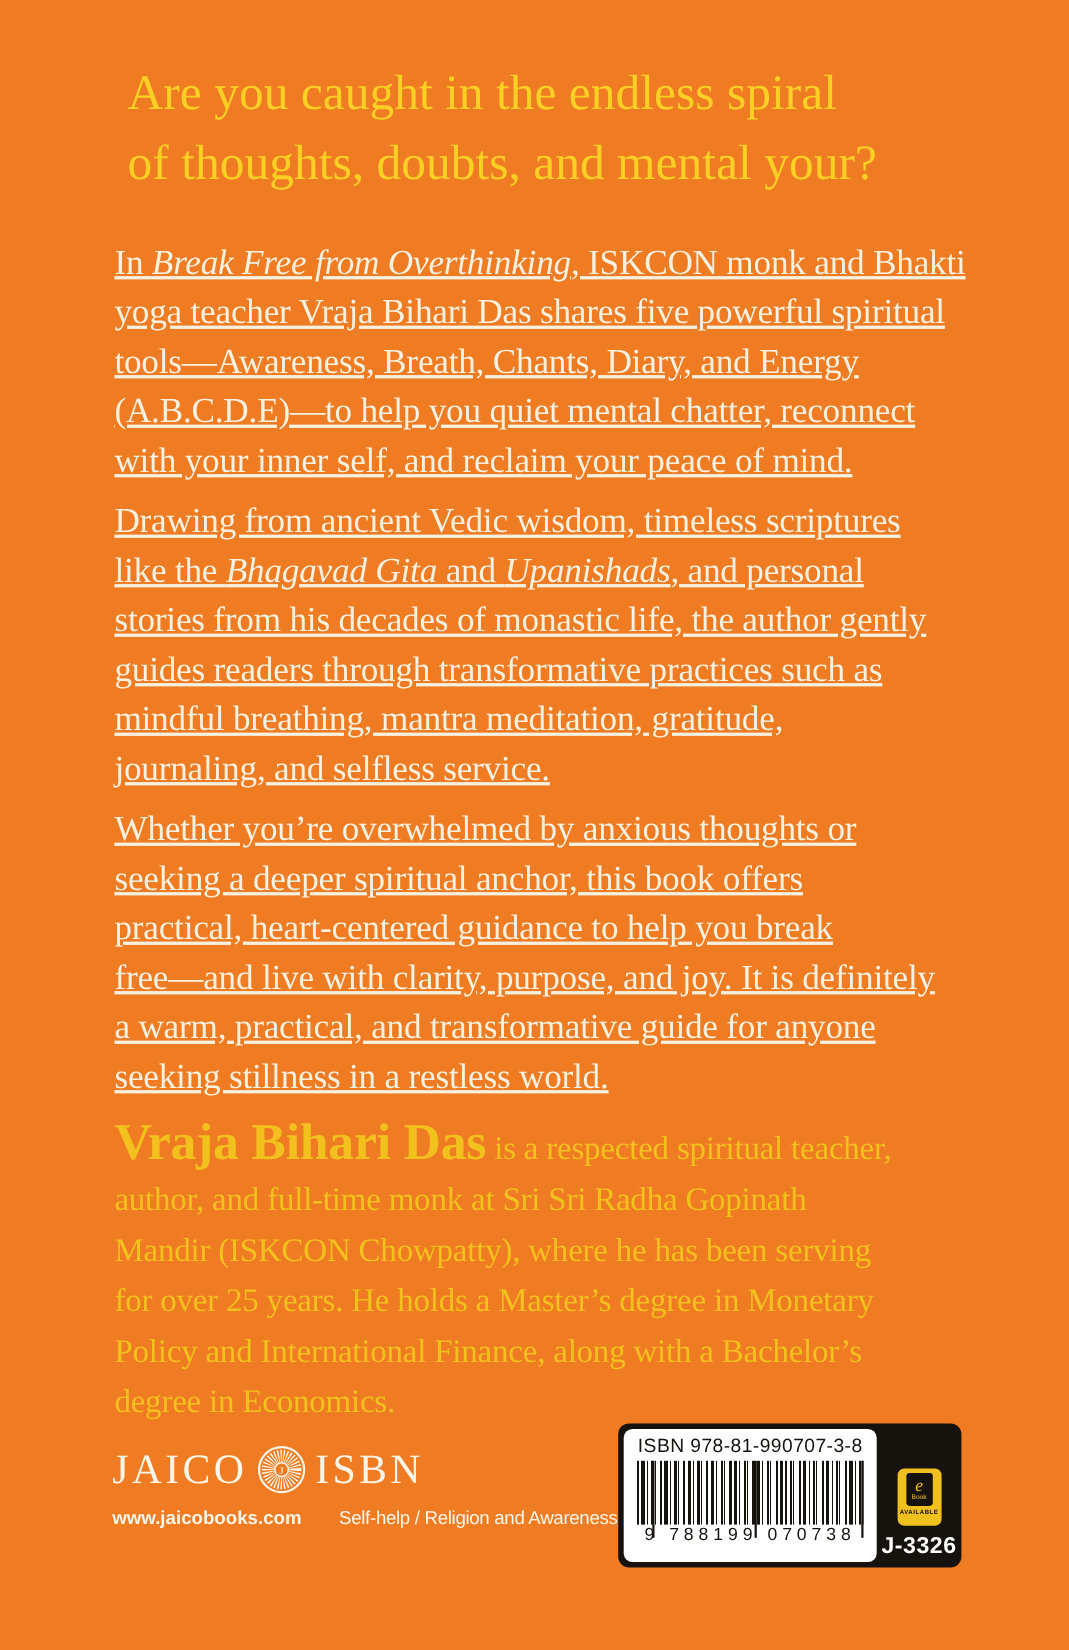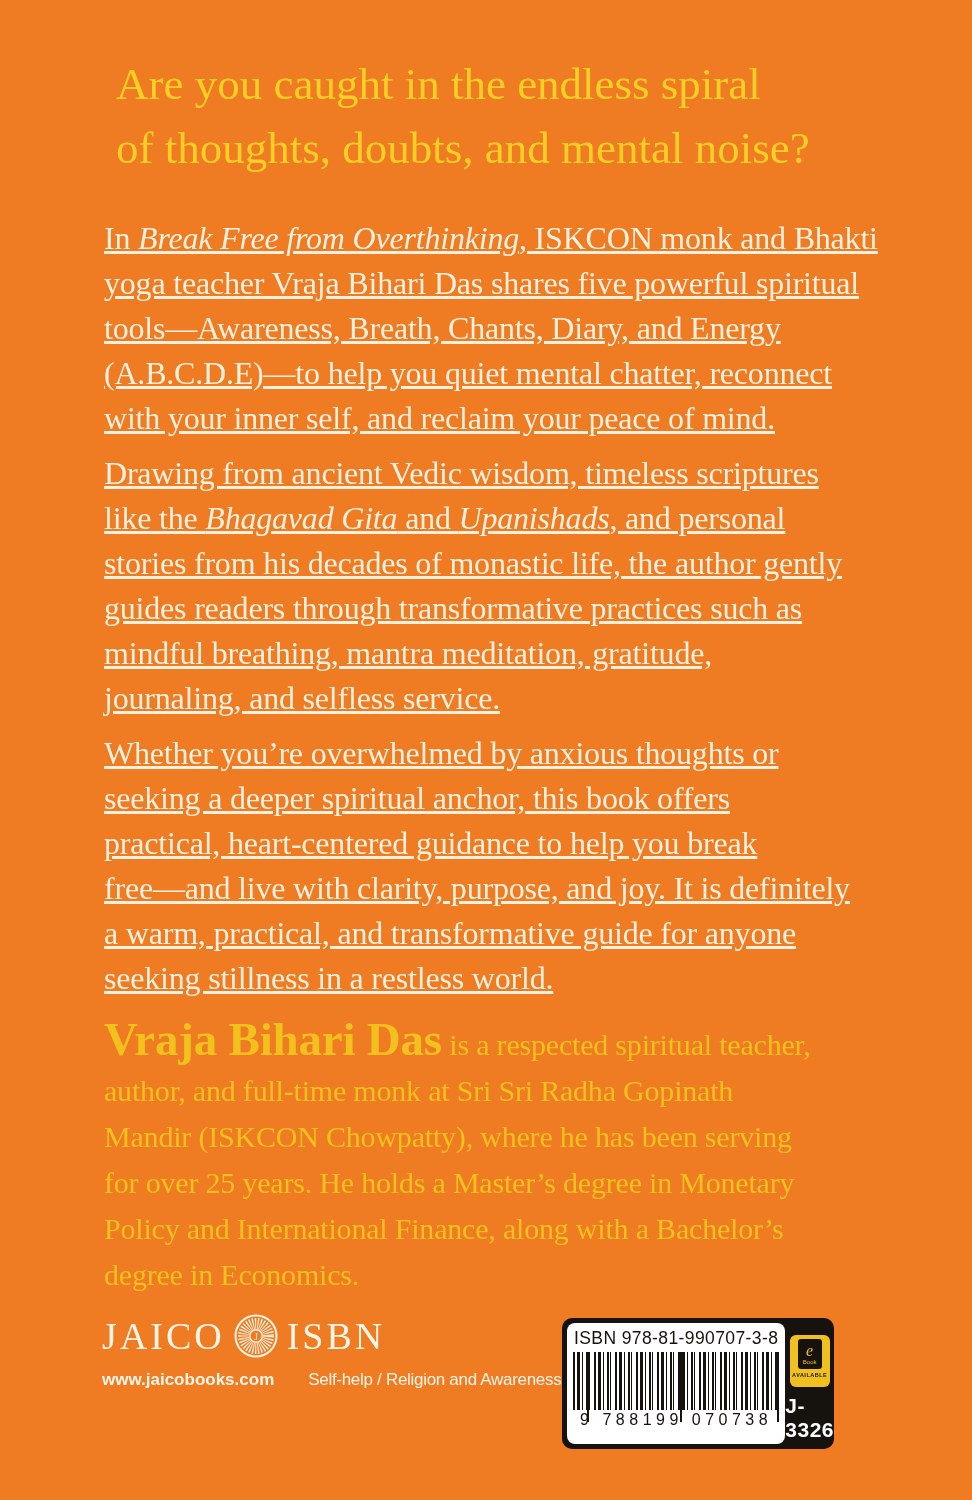--- a/index.html
+++ b/index.html
@@ -74,26 +74,25 @@
     align-items: baseline;
   }
   .website { font-weight: 700; letter-spacing: 0; }
   .category { font-weight: 400; letter-spacing: -0.3px; }
 
   
   .barcode-block {
     position: absolute;
     left: 562px;
     top: 1294px;
-    width: 272px;
+    width: 312px;
     height: 131px;
     background: var(--barcode_black, #16120E);
     border-radius: 10px;
     display: flex;
-    margin-top: 24px;
   }
   .barcode-white {
     background: var(--white, #FFFFFF);
     width: 230px;
     margin: 5px 0 5px 5px;
     border-radius: 8px;
     display: flex;
     flex-direction: column;
     align-items: center;
     padding-top: 5px;
@@ -194,21 +193,21 @@
     color: var(--white, #FFFFFF);
     letter-spacing: 0.5px;
   }
 </style>
 </head>
 <body>
 
 <div id="page">
 
   <div class="content">
-    <h1 class="headline"><span>Are you caught in the endless spiral</span><br><span>of thoughts, doubts, and mental noise?</span></h1>
+    <h1 class="headline"><span>Are you caught in the endless spiral</span><br><span>of thoughts, doubts, and mental your?</span></h1>
 
     <p class="body-para"><span>In </span><em>Break Free from Overthinking</em><span>, ISKCON monk and Bhakti</span><br><span>yoga teacher Vraja Bihari Das shares five powerful spiritual</span><br><span>tools—Awareness, Breath, Chants, Diary, and Energy</span><br><span>(A.B.C.D.E)—to help you quiet mental chatter, reconnect</span><br><span>with your inner self, and reclaim your peace of mind.</span></p>
 
     <p class="body-para"><span>Drawing from ancient Vedic wisdom, timeless scriptures</span><br><span>like the </span><em>Bhagavad Gita</em><span> and </span><em>Upanishads</em><span>, and personal</span><br><span>stories from his decades of monastic life, the author gently</span><br><span>guides readers through transformative practices such as</span><br><span>mindful breathing, mantra meditation, gratitude,</span><br><span>journaling, and selfless service.</span></p>
 
     <p class="body-para"><span>Whether you’re overwhelmed by anxious thoughts or</span><br><span>seeking a deeper spiritual anchor, this book offers</span><br><span>practical, heart-centered guidance to help you break</span><br><span>free—and live with clarity, purpose, and joy. It is definitely</span><br><span>a warm, practical, and transformative guide for anyone</span><br><span>seeking stillness in a restless world.</span></p>
 
     <p class="bio"><strong>Vraja Bihari Das</strong><span> is a respected spiritual teacher,</span><br><span>author, and full-time monk at Sri Sri Radha Gopinath</span><br><span>Mandir (ISKCON Chowpatty), where he has been serving</span><br><span>for over 25 years. He holds a Master’s degree in Monetary</span><br><span>Policy and International Finance, along with a Bachelor’s</span><br><span>degree in Economics.</span></p>
   </div>
 

